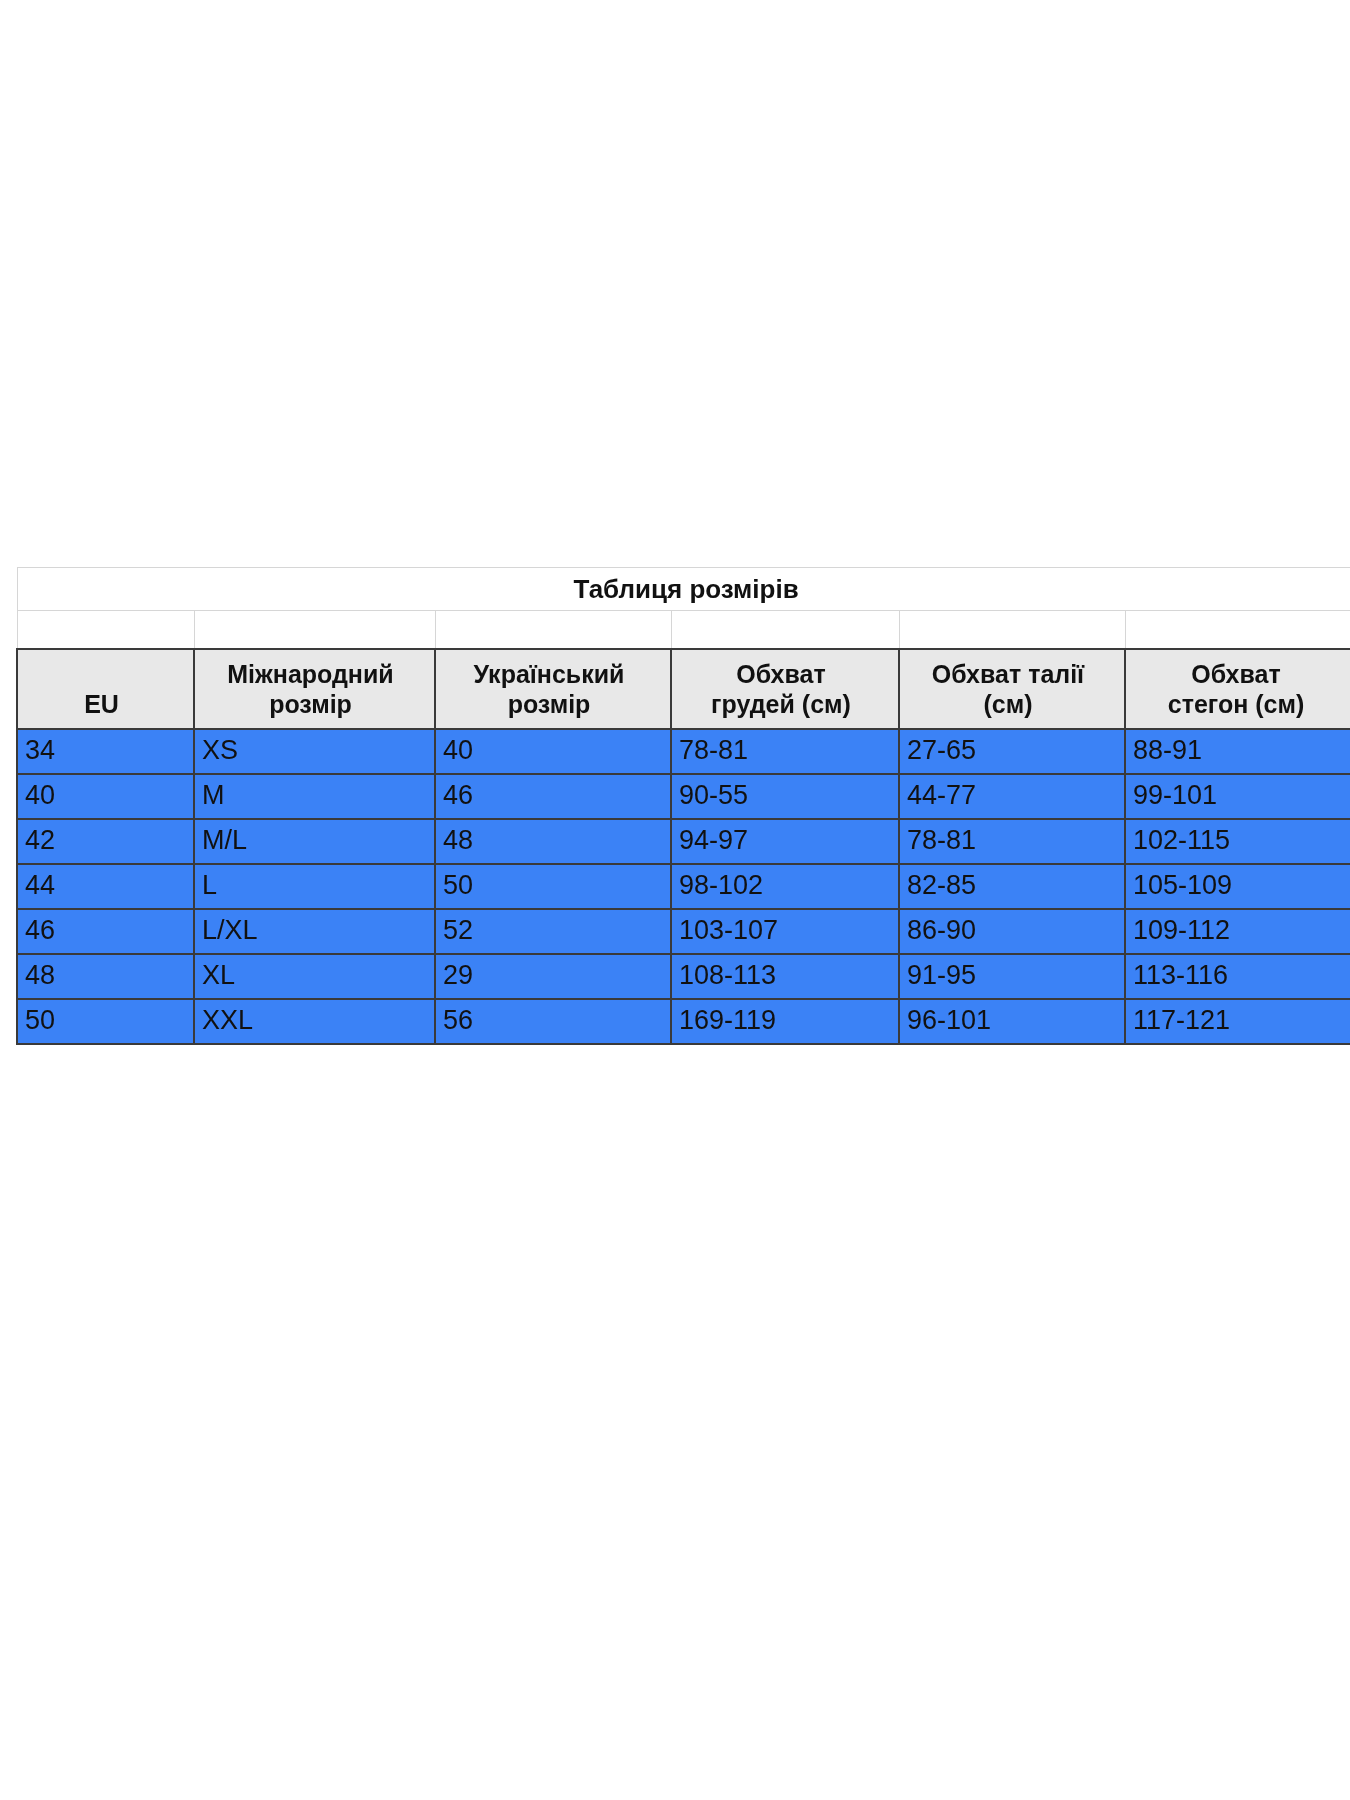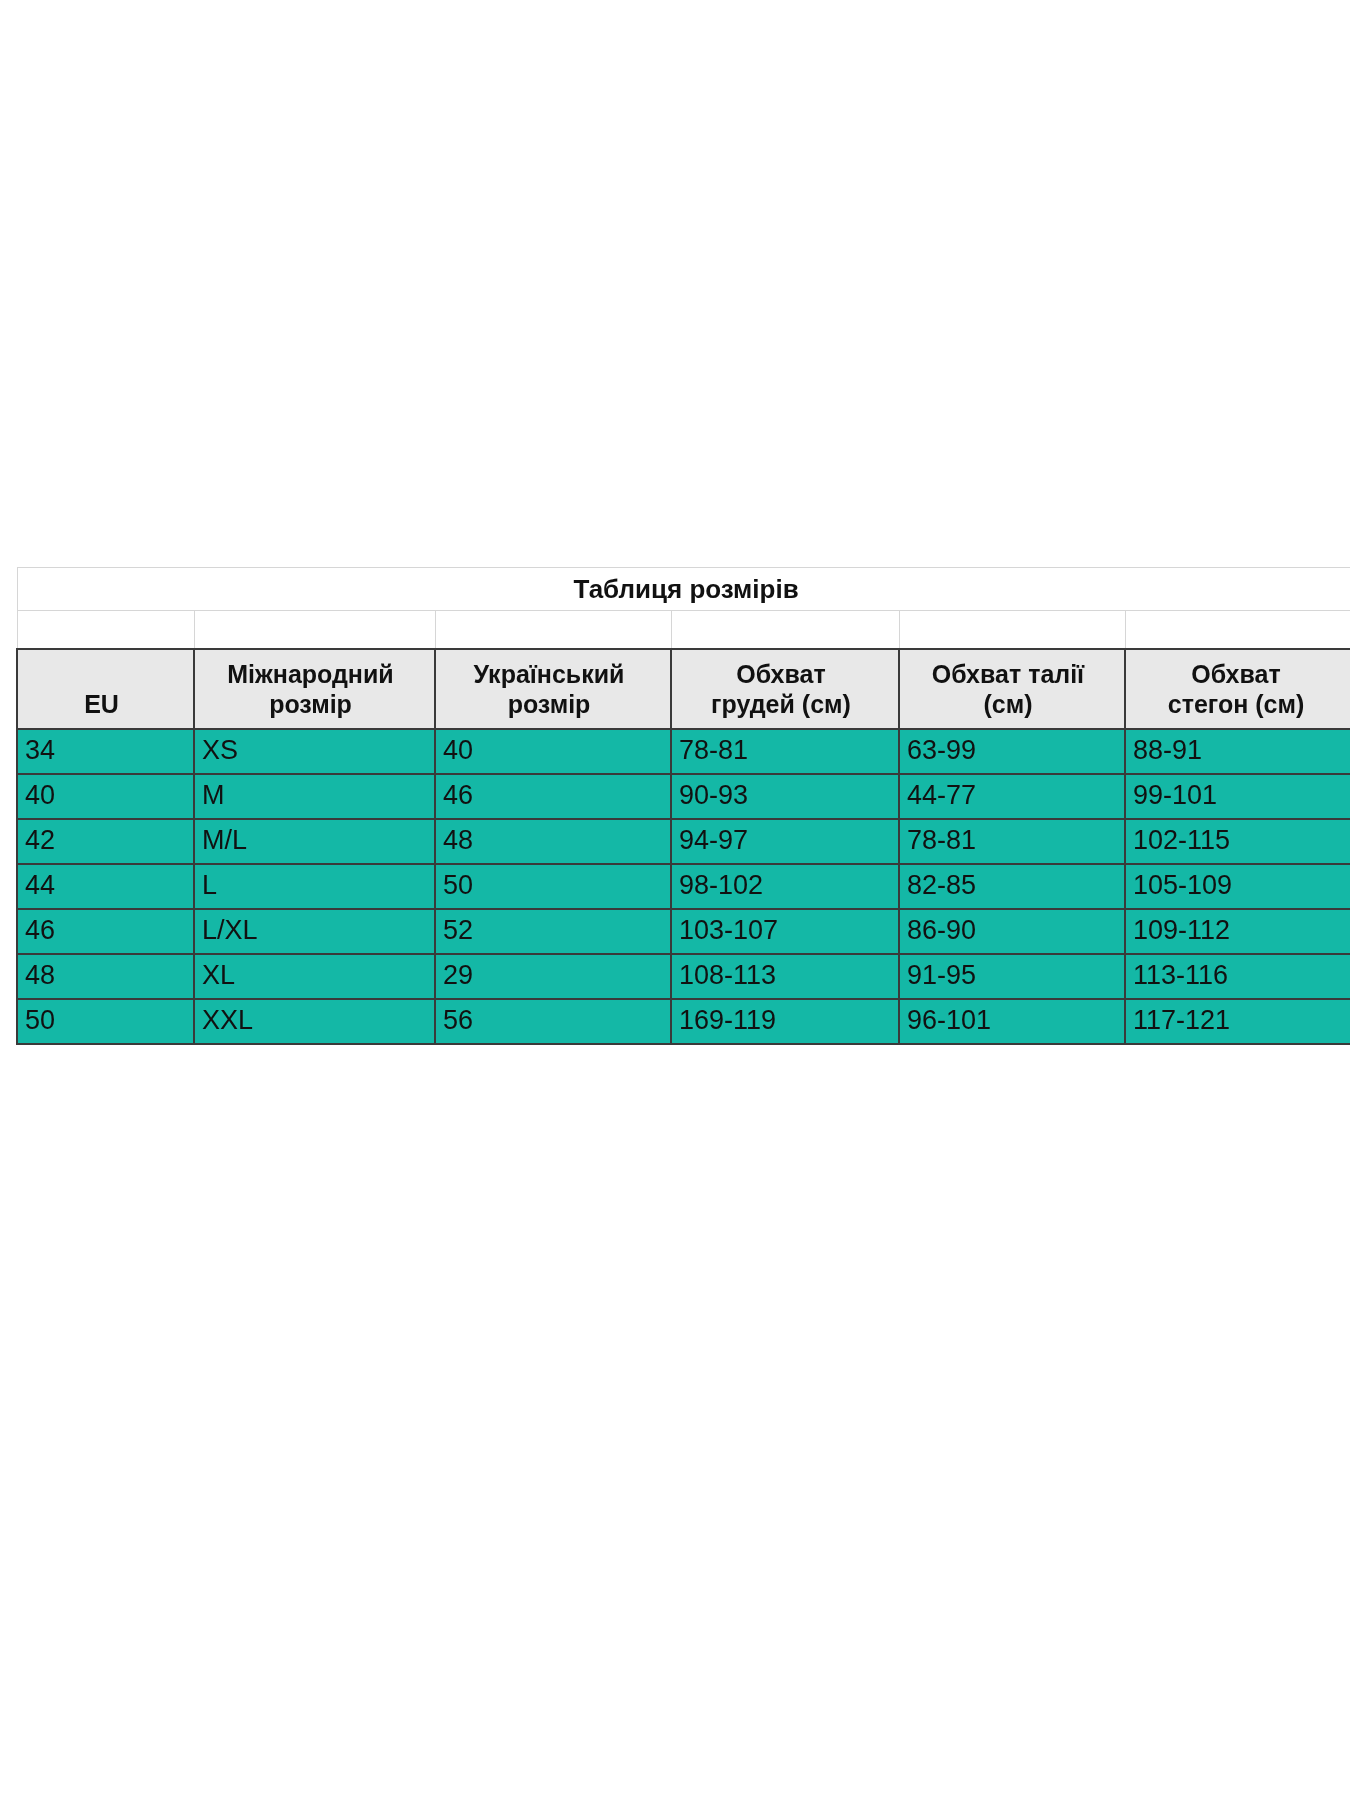--- a/index.html
+++ b/index.html
@@ -55,21 +55,21 @@
     font-weight: bold;
     line-height: 1.22;
     text-align: center;
     vertical-align: bottom;
     white-space: pre-line;
     padding: 4px 12px 8px 4px;
   }
   tr.data-row { height: 45px; }
   tr.data-row td {
     border: 2px solid #3a3a3a;
-    background: #14b8a6;
+    background: #3b82f6;
     font-size: 27px;
     font-weight: normal;
     text-align: left;
     vertical-align: middle;
     padding: 0 0 2px 7px;
     overflow: hidden;
   }
 </style>
 </head>
 <body>
@@ -109,28 +109,28 @@
         <th>Обхват
 стегон (см)</th>
       </tr>
     </thead>
     <tbody id="table-body">
         <tr class="data-row">
           <td>34</td>
           <td>XS</td>
           <td>40</td>
           <td>78-81</td>
-          <td>63-99</td>
+          <td>27-65</td>
           <td>88-91</td>
         </tr>
         <tr class="data-row">
           <td>40</td>
           <td>M</td>
           <td>46</td>
-          <td>90-93</td>
+          <td>90-55</td>
           <td>44-77</td>
           <td>99-101</td>
         </tr>
         <tr class="data-row">
           <td>42</td>
           <td>M/L</td>
           <td>48</td>
           <td>94-97</td>
           <td>78-81</td>
           <td>102-115</td>

